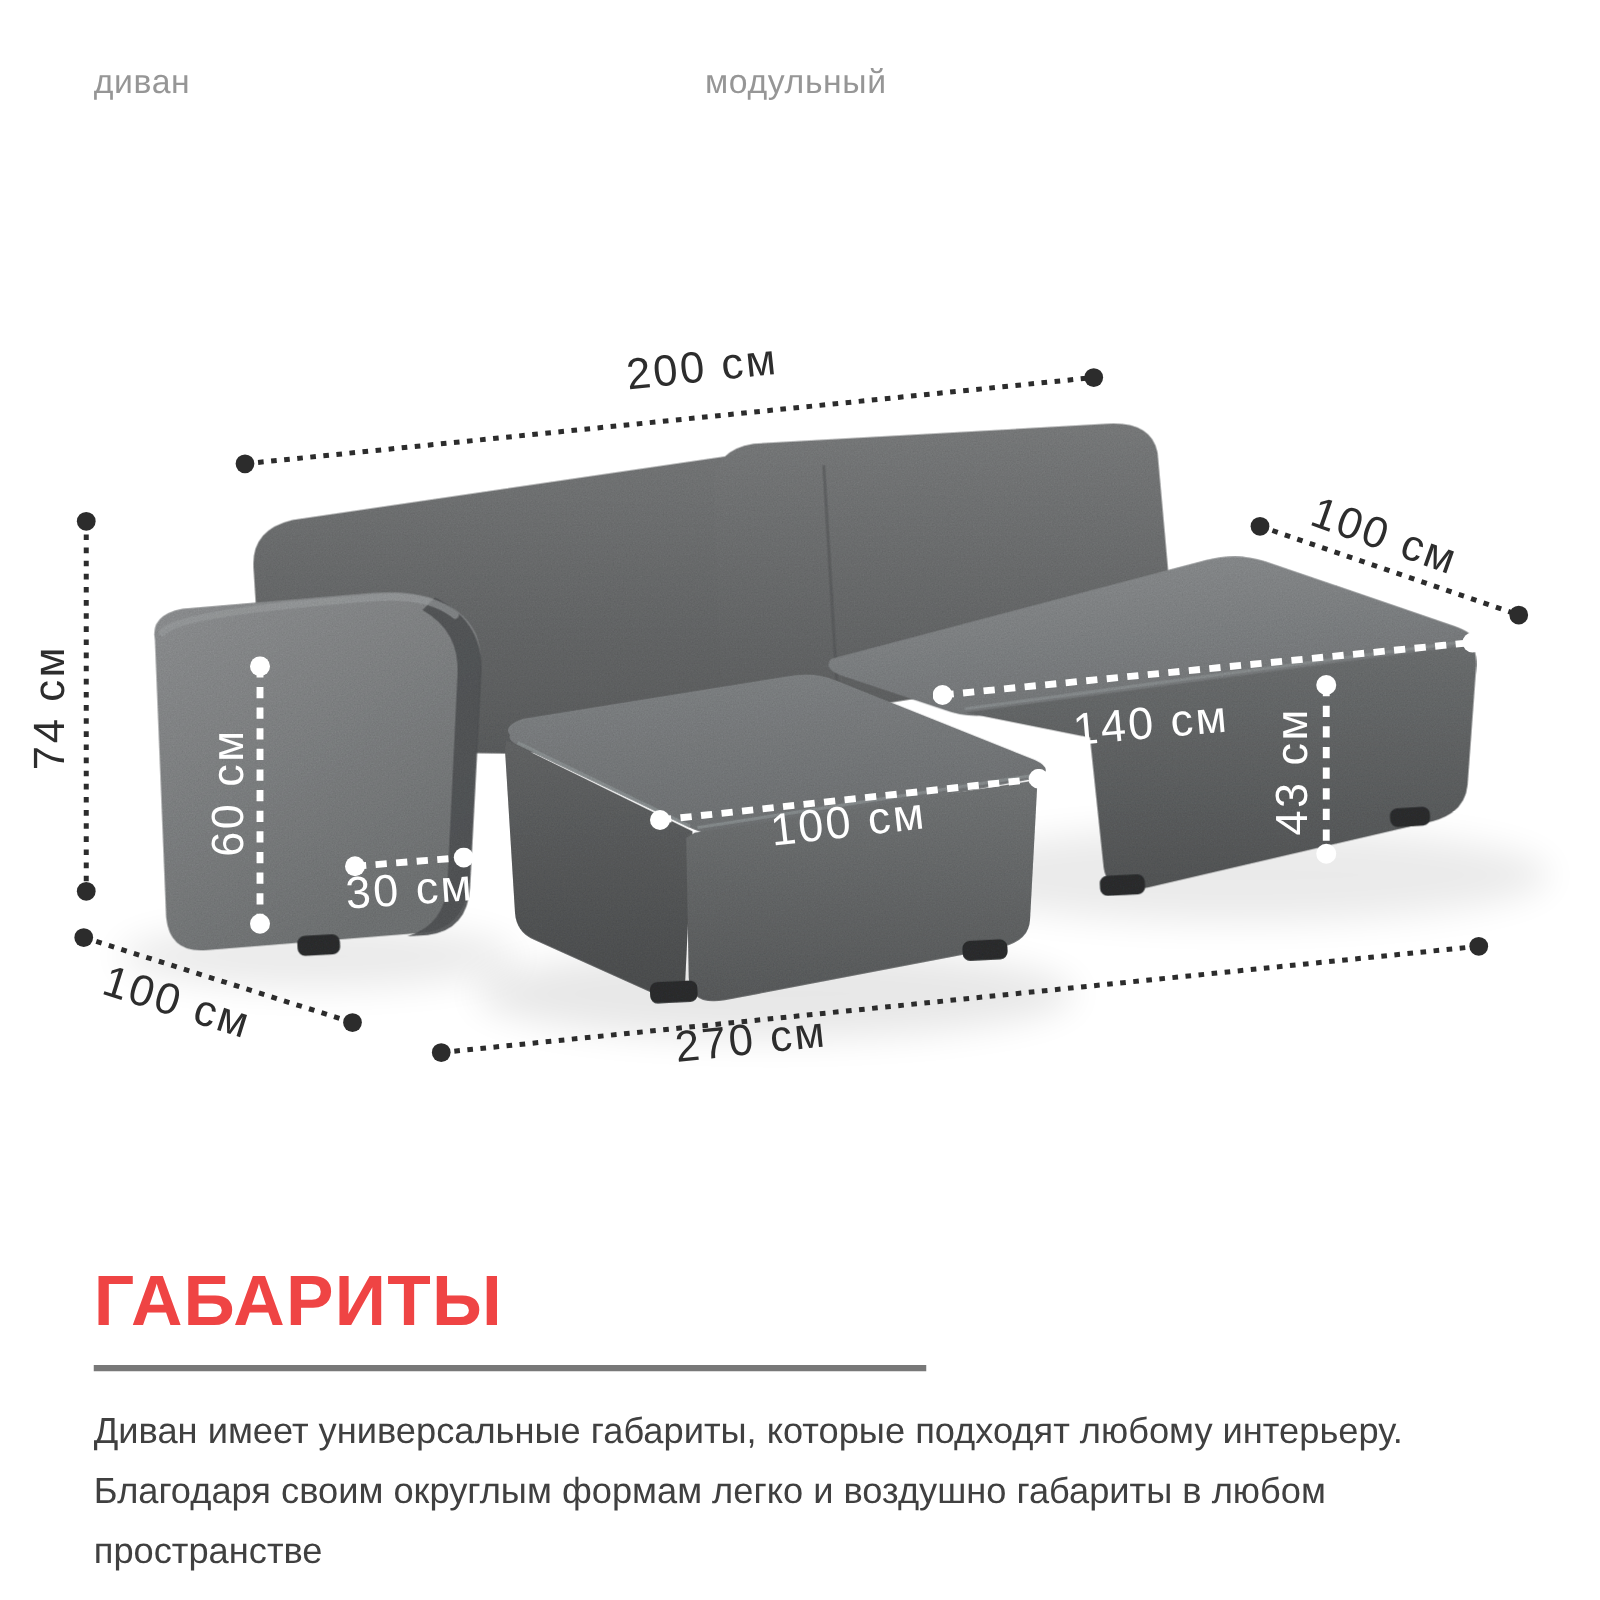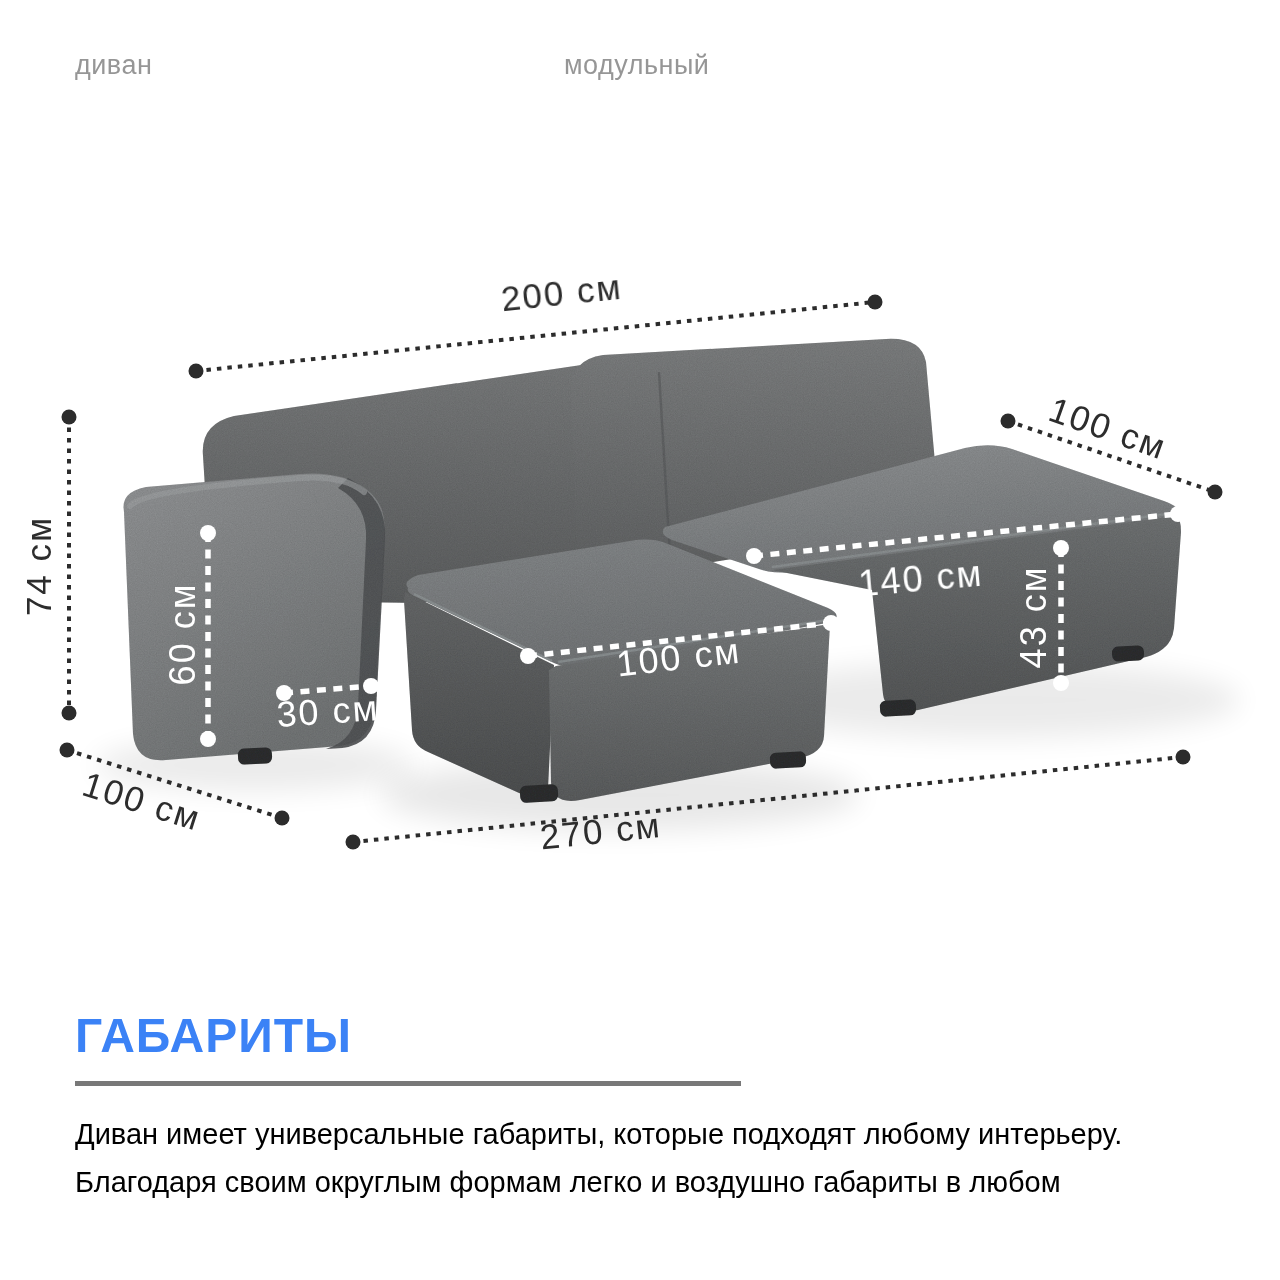--- a/index.html
+++ b/index.html
@@ -16,23 +16,23 @@
   
   .dim-b{stroke:#2c2c2c;stroke-width:4;stroke-dasharray:4.5 6;fill:none;}
   .dim-w{stroke:#ffffff;stroke-width:5.5;stroke-dasharray:9 7.5;fill:none;}
   .dot-b{fill:#2c2c2c;}
   .dot-w{fill:#ffffff;}
   .lbl{font-family:"Liberation Sans","DejaVu Sans",sans-serif;letter-spacing:2px;}
   .lbl-b{fill:#2d2d2d;font-size:35px;}
   .lbl-w{fill:#ffffff;font-size:36px;}
 
   .info{position:absolute;left:75px;top:1008px;width:1140px;}
-  .title{font-size:48px;font-weight:700;color:#3b82f6;letter-spacing:1px;}
+  .title{font-size:57px;font-weight:700;color:#ef4444;letter-spacing:1px;}
   .divider{margin-top:18px;width:666px;height:5px;background:#787878;}
-  .desc{margin-top:24px;font-size:29px;line-height:48px;color:#000000;}
+  .desc{margin-top:24px;font-size:29px;line-height:48px;color:#404040;}
 </style>
 </head>
 <body>
 
 <div class="canvas">
 
   <div class="hdr hdr-left">диван</div>
   <div class="hdr hdr-right">модульный</div>
 
   <svg class="diagram-svg" viewBox="0 0 1280 1280">
@@ -184,16 +184,17 @@
       <text class="lbl lbl-w" transform="translate(1036 617) rotate(-90)" text-anchor="middle" dominant-baseline="middle">43 см</text>
     </g>
   </svg>
 
   <div class="info">
     <div class="title">ГАБАРИТЫ</div>
     <div class="divider"></div>
     <div class="desc">
       <div>Диван имеет универсальные габариты, которые подходят любому интерьеру.</div>
       <div>Благодаря своим округлым формам легко и воздушно габариты в любом</div>
+      <div>пространстве</div>
     </div>
   </div>
 
 </div>
 
 </body></html>

